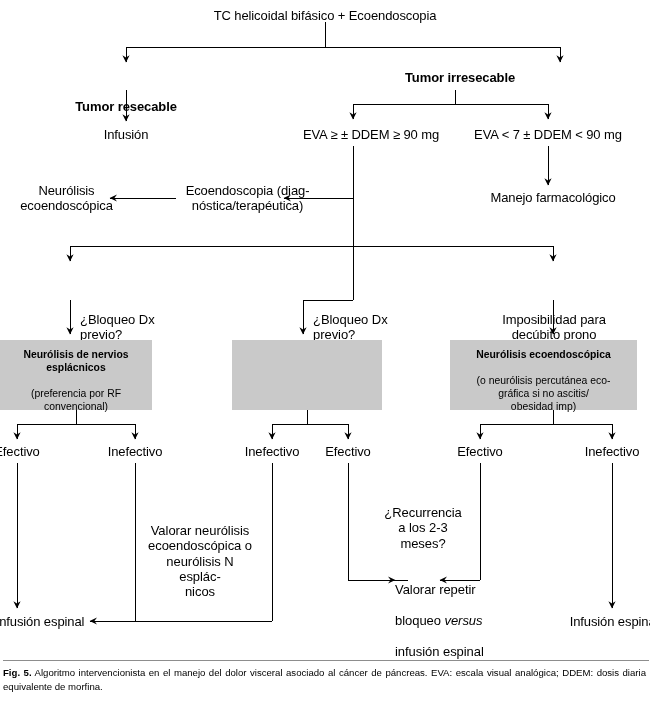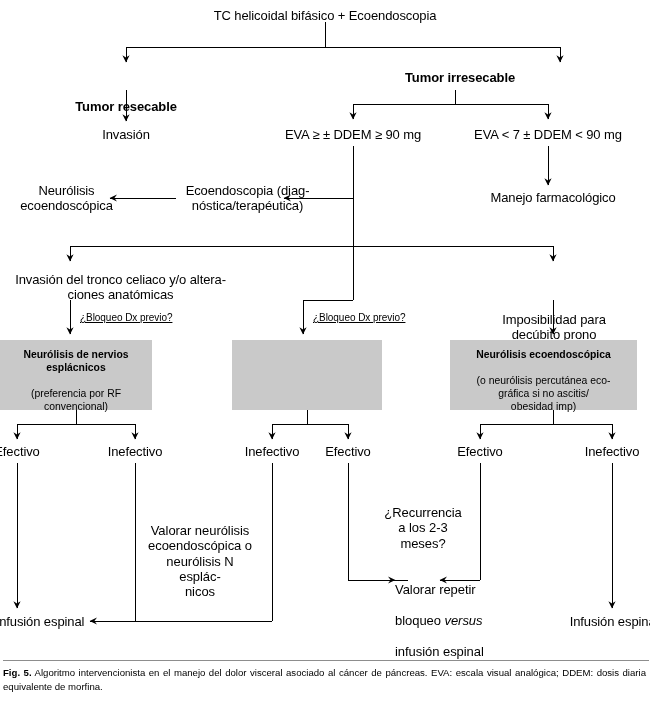--- a/index.html
+++ b/index.html
@@ -29,23 +29,22 @@
     position: absolute;
     text-align: center;
     line-height: 1.18;
     white-space: pre-line;
   }
   .t-main {
     font-size: 13px;
     letter-spacing: -0.1px;
   }
   .t-small {
-    font-size: 10px;
+    font-size: 13px;
     letter-spacing: -0.05px;
-    text-decoration: underline;
   }
   .t-tiny {
     font-size: 13px;
     letter-spacing: -0.05px;
   }
   .graybox {
     position: absolute;
     background: #c9c9c9;
     text-align: center;
     font-size: 10.4px;
@@ -173,36 +172,34 @@
       <path d="M612,463 L612,608" marker-end="url(#arrow-down)"></path>
     </g>
   </svg>
 
   <div class="node t-main" style="left:170px; top:8px; width:310px;">TC helicoidal bifásico + Ecoendoscopia</div>
 
   <div class="node t-main bold" style="left:41px; top:70px; width:170px;margin-top:29px;">Tumor resecable</div>
 
   <div class="node t-main bold" style="left:375px; top:70px; width:170px;">Tumor irresecable</div>
 
-  <div class="node t-main" style="left:66px; top:127px; width:120px;">Invasión</div>
-
-  <div class="node t-main" style="left:263px; top:127px; width:180px;">EVA ≥ ± DDEM ≥ 90 mg</div>
+  <div class="node t-main" style="left:66px; top:127px; width:120px;">Infusión</div>
+
+  <div class="node t-main" style="left:281px; top:127px; width:180px;">EVA ≥ ± DDEM ≥ 90 mg</div>
 
   <div class="node t-main" style="left:458px; top:127px; width:180px;">EVA &lt; 7 ± DDEM &lt; 90 mg</div>
 
   <div class="node t-main" style="left:468px; top:190px; width:170px;">Manejo farmacológico</div>
 
   <div class="node t-main" style="left:180px; top:183px; width:135px;">Ecoendoscopia (diag-
 nóstica/terapéutica)</div>
 
   <div class="node t-main" style="left:13px; top:183px; width:107px;">Neurólisis
 ecoendoscópica</div>
 
-  <div class="node t-main" style="left:3px; top:272px; width:235px;">Invasión del tronco celiaco y/o altera-
-ciones anatómicas</div>
 
   <div class="node t-main" style="left:468px; top:272px; width:172px;margin-top:40px;">Imposibilidad para
 decúbito prono</div>
 
   <div class="node t-small" style="left:80px; top:312px; width:110px; text-align:left;">¿Bloqueo Dx previo?</div>
 
   <div class="node t-small" style="left:313px; top:312px; width:110px; text-align:left;">¿Bloqueo Dx previo?</div>
 
   <div class="graybox" style="left:0px; top:340px; width:152px; height:70px;">
     <div class="gb-inner">

